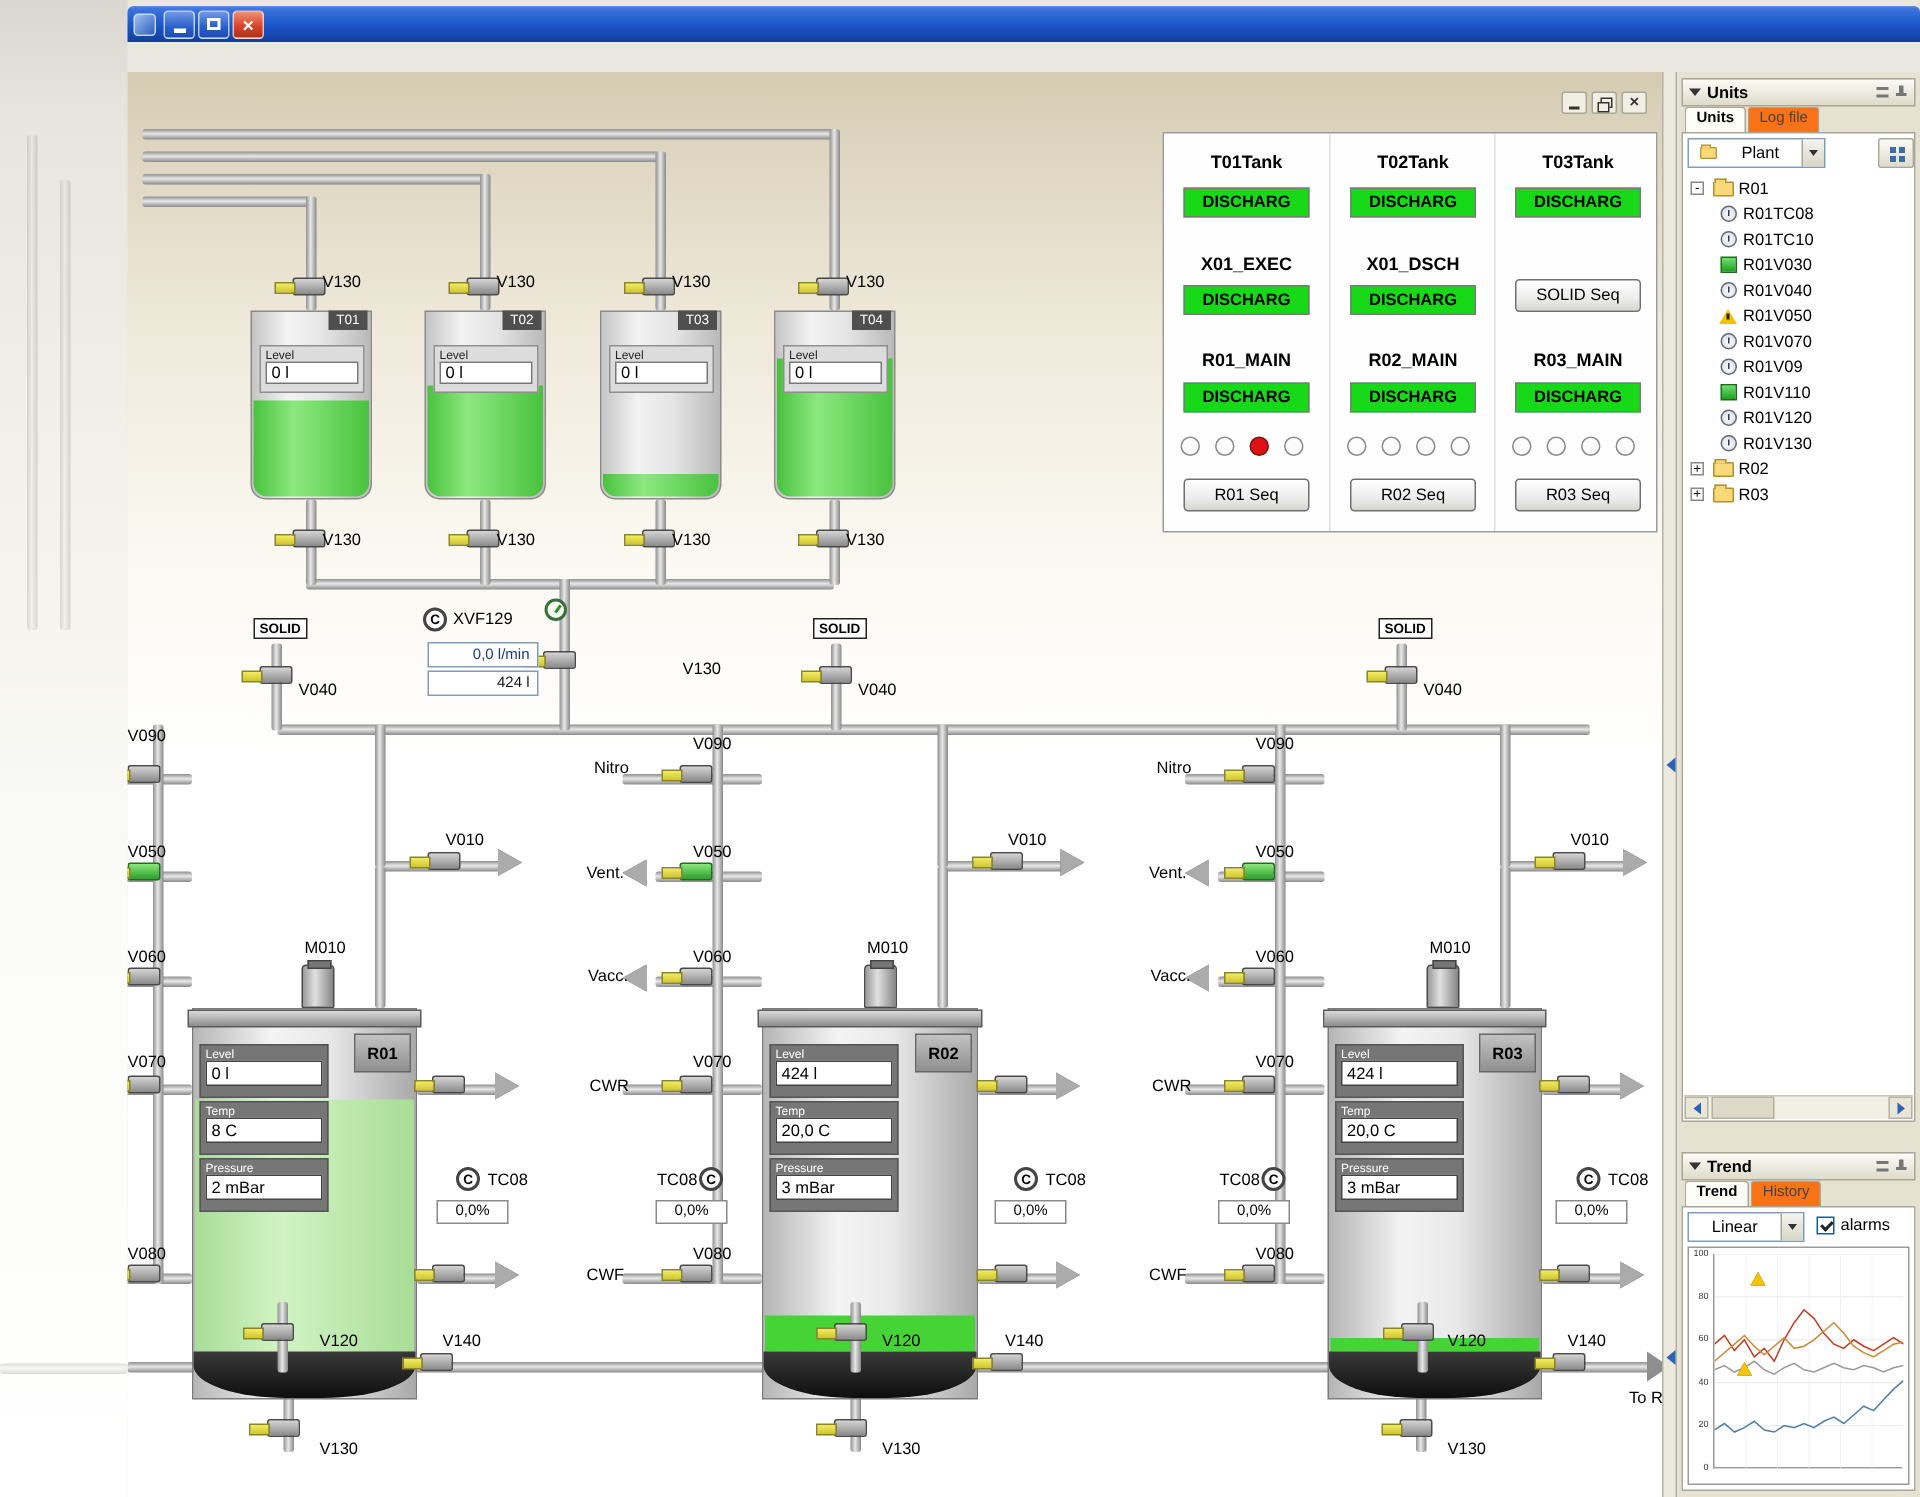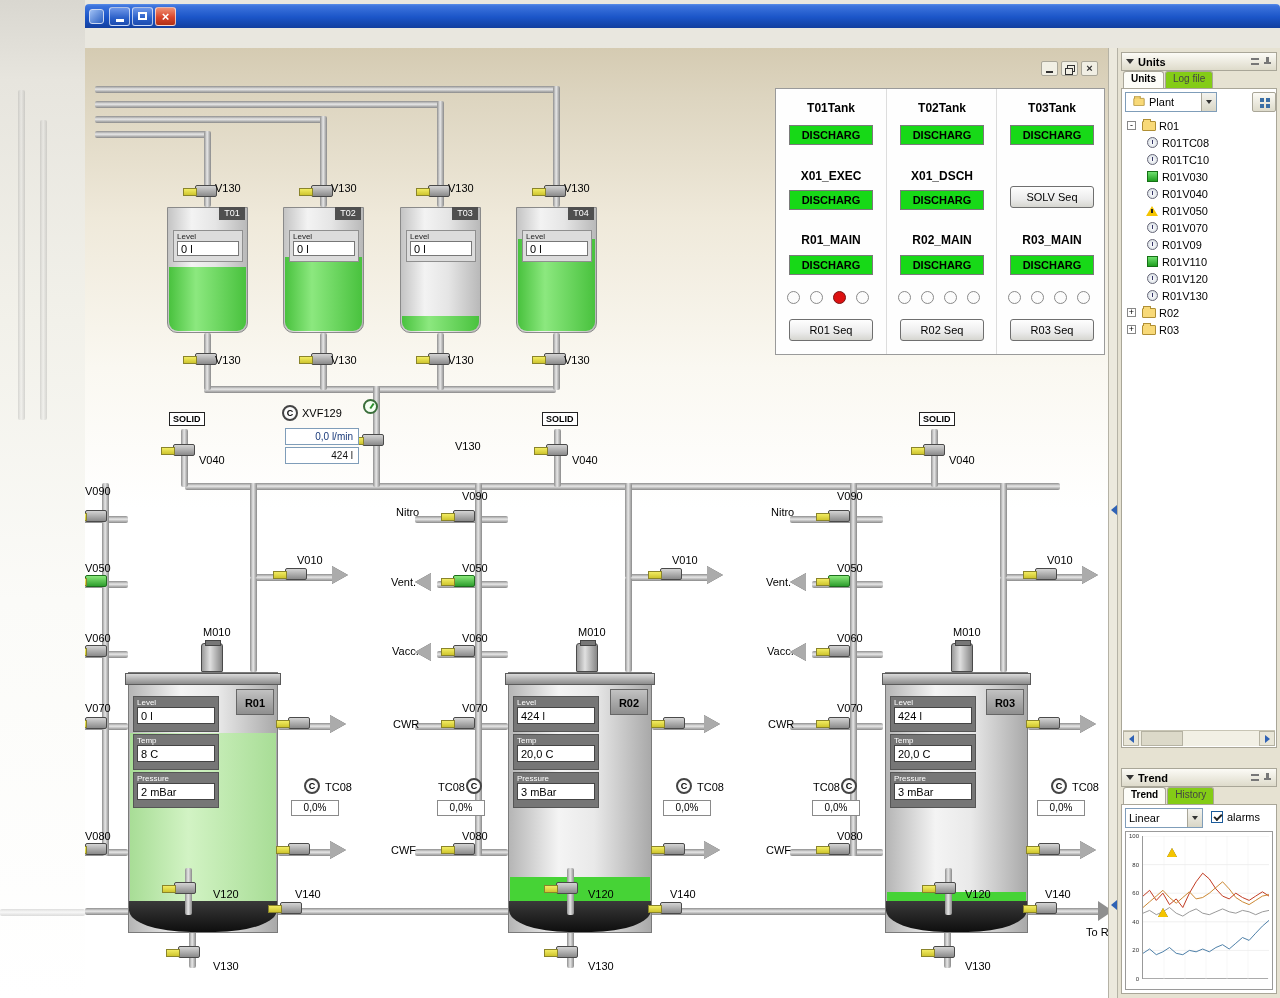--- a/index.html
+++ b/index.html
@@ -139,25 +139,25 @@
   .hdr-arrow{width:0;height:0;border-left:4px solid transparent;border-right:4px solid transparent;
              border-top:5px solid #333;margin-right:4px;}
   .hdr-title{font-weight:bold;font-size:11px;flex:1;}
   .hicon{margin-left:4px;}
   .pin{width:9px;height:9px;position:relative;}
   .pin::before{content:"";position:absolute;left:3px;top:0;width:3px;height:6px;background:#777;}
   .pin::after{content:"";position:absolute;left:1px;top:5px;width:7px;height:2px;background:#777;}
   .mico{width:8px;height:7px;border-top:2px solid #777;border-bottom:2px solid #777;}
   .p-tabs{display:flex;height:17px;padding-left:2px;}
   .ptab{padding:1px 7px 0;font-size:10px;border:1px solid #a9a698;border-bottom:none;
-        border-radius:3px 3px 0 0;background:#84cc16;color:#444;margin-right:1px;}
+        border-radius:3px 3px 0 0;background:#f97316;color:#444;margin-right:1px;}
   .ptab.active{background:#fdfdf8;color:#000;font-weight:bold;}
   .p-content{position:relative;background:#fff;border:1px solid #a9a698;}
 
-  .toolrow{position:absolute;top:3px;left:3px;right:0;height:22px;}
+  .toolrow{position:absolute;top:3px;left:3px;right:0;height:22px;text-align:center;}
   .combo{position:absolute;top:0;height:20px;background:#fff;border:1px solid #7f9db9;
          display:flex;align-items:center;font-size:11px;padding-left:3px;}
   .combo .c-text{flex:1;overflow:hidden;white-space:nowrap;}
   .c-arrow{width:15px;height:100%;background:linear-gradient(180deg,#f4f3ee,#d9d6c6);
            border-left:1px solid #a9a698;display:flex;align-items:center;justify-content:center;margin-left:3px;}
   .tri-d{width:0;height:0;border-left:3px solid transparent;border-right:3px solid transparent;border-top:4px solid #333;}
   .folder{width:14px;height:10px;background:#f8d978;border:1px solid #b08f35;border-radius:1px;position:relative;margin:0 3px;}
   .folder::before{content:"";position:absolute;top:-3px;left:0;width:6px;height:2px;background:#f8d978;
                   border:1px solid #b08f35;border-bottom:none;}
   .gridbtn{position:absolute;right:0;top:0;width:24px;height:20px;border:1px solid #a9a698;border-radius:2px;
@@ -366,21 +366,21 @@
               <span class="light"></span>
               <span class="light"></span>
               <span class="light"></span>
               <span class="light"></span>
             </div>
           <div class="xpbtn" style="top:230px;">R02 Seq</div>
         </div>
         <div class="sp-col c3" style="left:220px;">
           <div class="sp-title" style="top:12px;">T03Tank</div>
           <div class="sp-status" style="top:36px;">DISCHARG</div>
-          <div class="xpbtn" style="top:97px;">SOLV Seq</div>
+          <div class="xpbtn" style="top:97px;">SOLID Seq</div>
           <div class="sp-title" style="top:144px;">R03_MAIN</div>
           <div class="sp-status" style="top:166px;">DISCHARG</div>
           <div class="lights">
               <span class="light"></span>
               <span class="light"></span>
               <span class="light"></span>
               <span class="light"></span>
             </div>
           <div class="xpbtn" style="top:230px;">R03 Seq</div>
         </div>

